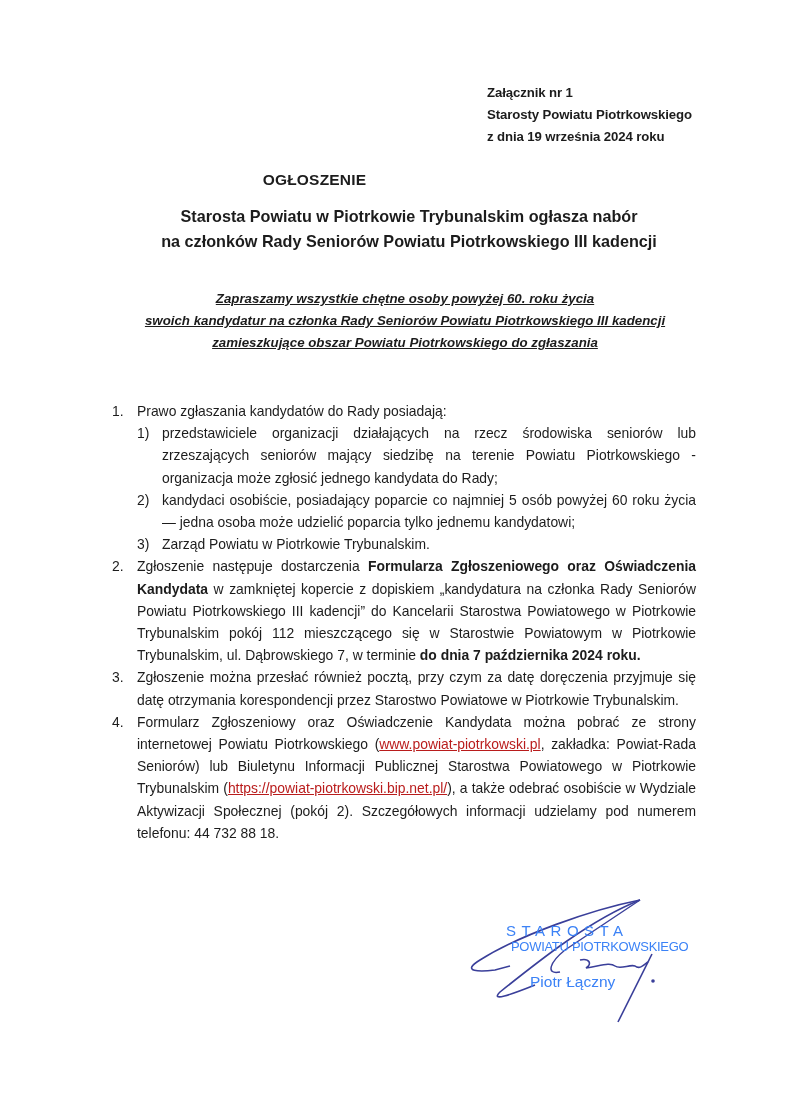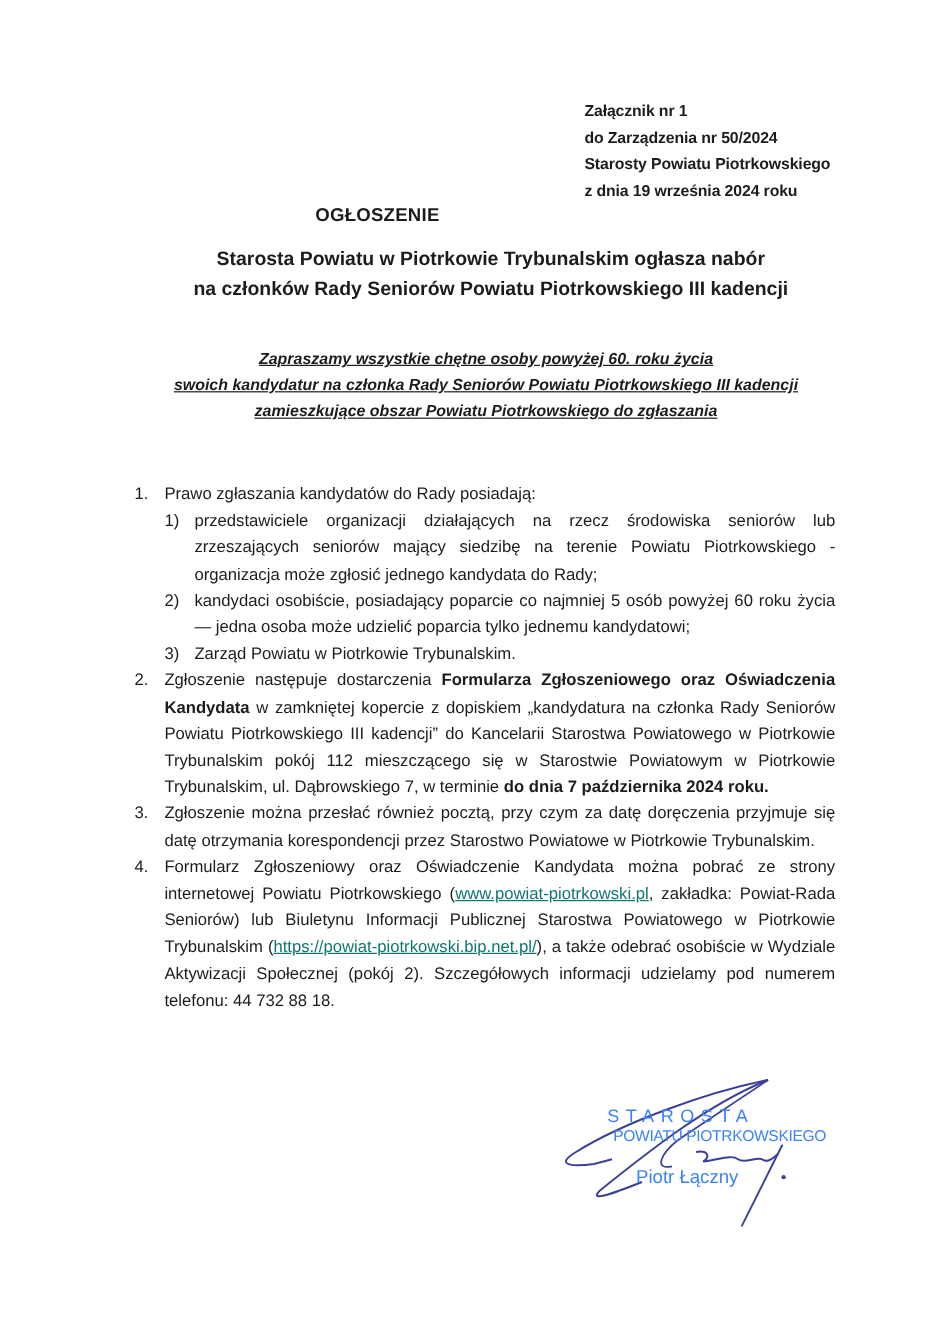--- a/index.html
+++ b/index.html
@@ -33,37 +33,36 @@
     .list {
       position: absolute; left: 112px; width: 584px; top: 400px;
       font-size: 13.9px; line-height: 22.2px;
     }
     .item { position: relative; padding-left: 25px; }
     .num { position: absolute; left: 0; top: 0; }
     .sub { position: relative; padding-left: 25px; }
     .subnum { position: absolute; left: 0; top: 0; }
     .just { text-align: justify; text-align-last: left; }
     b { font-weight: bold; }
-    .link { color: #0f766e; text-decoration: underline; }
+    .link { color: #b91c1c; text-decoration: underline; }
     .stamp {
       position: absolute; left: 486px; top: 922px; width: 220px; height: 100px;
       font-family: "Liberation Sans", "DejaVu Sans", sans-serif;
       color: #3b82f6;
     }
     .stamp .s1 { position: absolute; left: 20px; top: 0px; font-size: 15px; letter-spacing: 5.5px; }
     .stamp .s2 { position: absolute; left: 4px; top: 17px; font-size: 13px; letter-spacing: -0.3px; margin-left: 21px; }
     .stamp .s3 { position: absolute; left: 44px; top: 51px; font-size: 15.5px; }
     .sig { position: absolute; left: 440px; top: 880px; width: 280px; height: 160px; }
   </style>
 </head>
 <body>
 
 <div class="annex">
   <div>Załącznik nr 1</div>
-  <div>do Zarządzenia nr 50/2024</div>
   <div>Starosty Powiatu Piotrkowskiego</div>
   <div>z dnia 19 września 2024 roku</div>
 </div>
 
 <div class="heading">
   <span>OGŁOSZENIE</span>
 </div>
 
 <div class="title">
   <div>Starosta Powiatu w Piotrkowie Trybunalskim ogłasza nabór</div>

